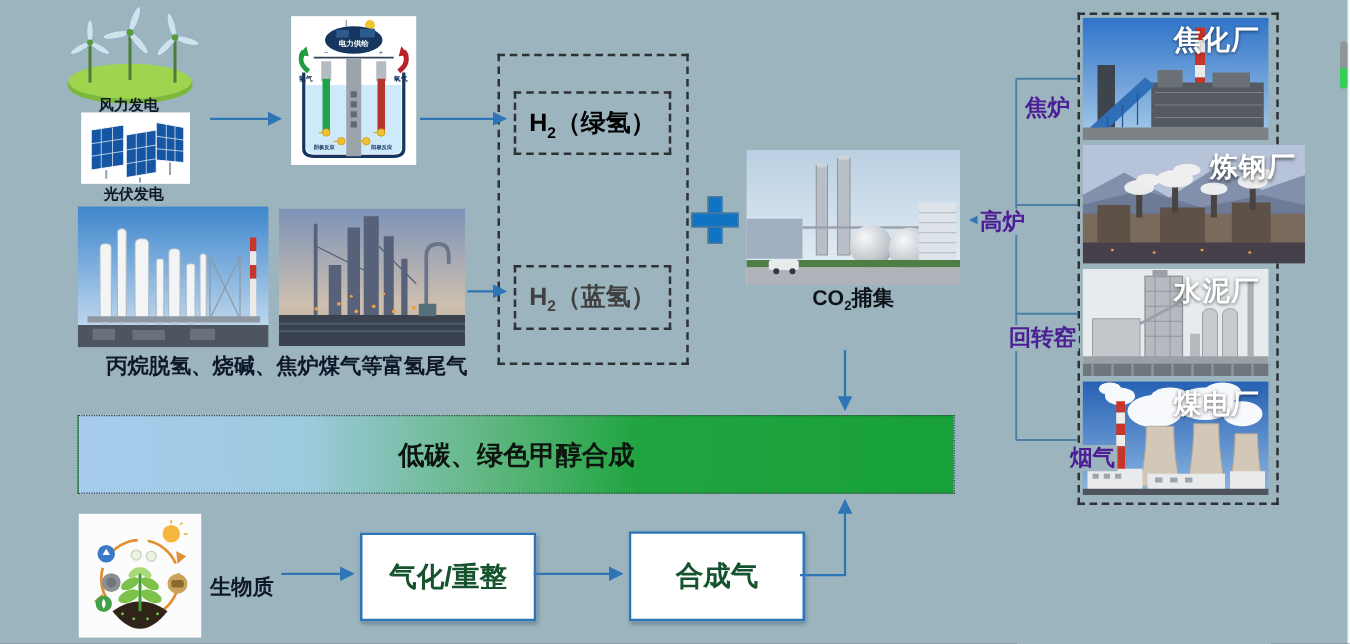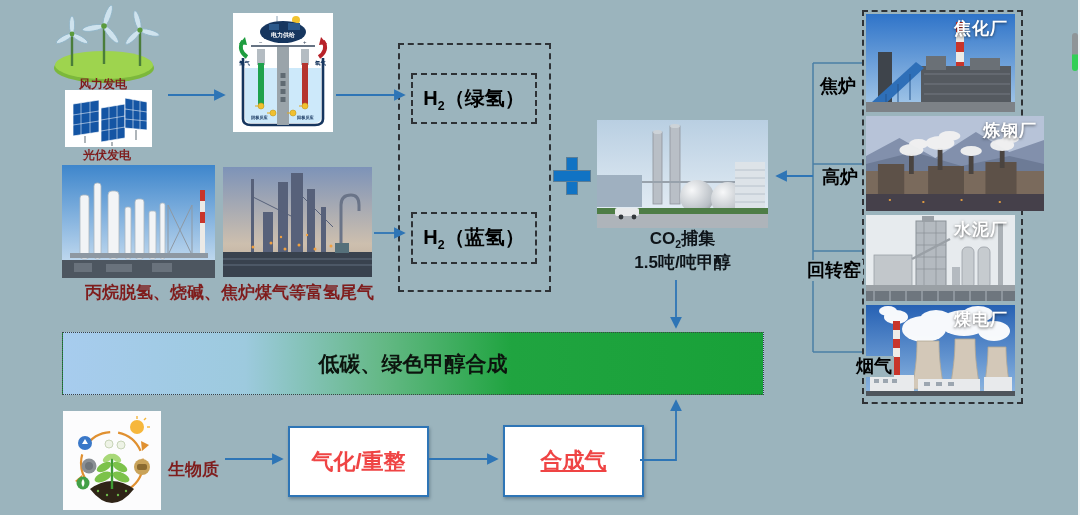--- a/index.html
+++ b/index.html
@@ -1,30 +1,30 @@
 <!DOCTYPE html>
 <html><head>
 <meta charset="utf-8">
 <style>
   html,body{margin:0;padding:0;background:#707c82;}
   #stage{position:relative;width:1080px;height:515px;background:#9bb4bd;overflow:hidden;
          font-family:"Liberation Sans","DejaVu Sans",sans-serif;color:#10161a;}
   .photo{position:absolute;overflow:hidden;}
   .photo svg{display:block;width:100%;height:100%;}
-  .plabel{position:absolute;top:3px;right:7px;color:#ffffff;font-weight:700;font-size:17px;
+  .plabel{position:absolute;top:3px;right:7px;color:#ffffff;font-weight:700;font-size:22px;
           letter-spacing:1px;text-shadow:0 1px 3px rgba(0,0,0,.6);}
-  .cap{position:absolute;font-weight:700;color:#7f1d1d;white-space:nowrap;}
-  .slabel{position:absolute;font-size:18px;font-weight:600;color:#000000;background:#9bb4bd;
+  .cap{position:absolute;font-weight:700;color:#0f172a;white-space:nowrap;}
+  .slabel{position:absolute;font-size:18px;font-weight:600;color:#4c1d95;background:#9bb4bd;
           padding:0 2px;line-height:1.15;white-space:nowrap;z-index:3;}
   .dash{position:absolute;border:2px dashed #2e3236;}
   .h2box{position:absolute;border:2px dashed #2e3236;display:flex;align-items:center;justify-content:center;}
   .h2t{font-size:20px;font-weight:700;white-space:nowrap;}
   .h2t sub{font-size:62%;}
   .pbox{position:absolute;background:#ffffff;border:2px solid #2e75b6;display:flex;align-items:center;
-        justify-content:center;font-size:22px;font-weight:600;color:#ef4444;box-shadow:1px 2px 3px rgba(30,50,70,.35);}
+        justify-content:center;font-size:22px;font-weight:600;color:#14532d;box-shadow:1px 2px 3px rgba(30,50,70,.35);}
   .bar{position:absolute;left:62px;top:332px;width:700px;height:61px;border:1px dotted #3c4246;
        background:linear-gradient(90deg,#a7ccee 0%,#9dcade 26%,#63b884 46%,#20a440 64%,#18a138 100%);
        display:flex;align-items:center;justify-content:center;font-size:21px;font-weight:600;color:#0c150e;z-index:2;}
   #connect{position:absolute;left:0;top:0;z-index:1;pointer-events:none;}
   .co2txt{position:absolute;left:597px;top:228px;width:171px;text-align:center;font-weight:600;
           font-size:17px;line-height:1.35;color:#0e1419;}
   .co2txt sub{font-size:62%;}
   .plus{position:absolute;left:553px;top:157px;width:38px;height:38px;z-index:2;}
   .plus .pv{position:absolute;left:13px;top:0;width:12px;height:38px;background:#1173c4;border:1px solid #5a7d96;box-sizing:border-box;}
   .plus .ph{position:absolute;left:0;top:13px;width:38px;height:12px;background:#1173c4;border:1px solid #5a7d96;box-sizing:border-box;}
@@ -254,21 +254,21 @@
 
   <div class="cap" style="left:85px;top:281px;font-size:17px;">丙烷脱氢、烧碱、焦炉煤气等富氢尾气</div>
 
   <div class="dash" style="left:398px;top:43px;width:149px;height:245px;"></div>
 
   <div class="h2box" style="left:411px;top:73px;width:122px;height:47px;">
     <span class="h2t" style="color:#000000;"><span>H</span><sub>2</sub><span>（绿氢）</span></span>
   </div>
 
   <div class="h2box" style="left:411px;top:212px;width:122px;height:48px;">
-    <span class="h2t" style="color:#000000;"><span>H</span><sub>2</sub><span>（蓝氢）</span></span>
+    <span class="h2t" style="color:#404040;"><span>H</span><sub>2</sub><span>（蓝氢）</span></span>
   </div>
 
   <div class="plus">
       <div class="pv"></div>
       <div class="ph"></div>
     </div>
 
   <div class="photo" style="left:597px;top:120px;width:171px;height:108px;">
     <svg viewBox="0 0 171 108" preserveAspectRatio="none">
       <defs>
@@ -304,21 +304,20 @@
       <rect x="0" y="88" width="171" height="6" fill="#4e7d46"></rect>
       <rect x="0" y="94" width="171" height="14" fill="#aeb4ba"></rect>
       <rect x="18" y="88" width="24" height="8" rx="2" fill="#e8eaec"></rect>
       <circle cx="24" cy="97" r="2.4" fill="#33383c"></circle>
         <circle cx="37" cy="97" r="2.4" fill="#33383c"></circle>
     </svg>
   </div>
 
   <div class="co2txt">
     <div><span>CO</span><sub>2</sub><span>捕集</span></div>
-    <div>1.5吨/吨甲醇</div>
   </div>
 
   <div class="bar">
     <span>低碳、绿色甲醇合成</span>
   </div>
 
   <div class="photo" style="left:63px;top:411px;width:98px;height:99px;background:#fcfcfd;">
     <svg viewBox="0 0 98 99" preserveAspectRatio="none">
       <rect width="98" height="99" fill="#fcfcfd"></rect>
       <circle cx="49" cy="52" r="31" fill="none" stroke="#e09030" stroke-width="2.2" stroke-dasharray="30 8"></circle>
@@ -358,21 +357,21 @@
         <rect x="74" y="53" width="10" height="6" rx="2" fill="#8a6a30"></rect>
       <circle cx="46" cy="33" r="4" fill="#eef3e6" stroke="#c8d4b8"></circle>
         <circle cx="58" cy="34" r="4" fill="#eef3e6" stroke="#c8d4b8"></circle>
     </svg>
   </div>
   <div class="cap" style="left:168px;top:458px;font-size:17px;font-weight:600;">生物质</div>
 
   <div class="pbox" style="left:288px;top:426px;width:137px;height:67px;">
     <span>气化/重整</span>
   </div>
-  <div class="pbox" style="left:503px;top:425px;width:137px;height:68px;text-decoration:underline;">
+  <div class="pbox" style="left:503px;top:425px;width:137px;height:68px;">
     <span>合成气</span>
   </div>
 
   <div class="dash" style="left:862px;top:10px;width:157px;height:390px;"></div>
 
   <div class="photo" style="left:866px;top:14px;width:149px;height:98px;">
     <svg viewBox="0 0 149 98" preserveAspectRatio="none">
       <defs>
           <linearGradient id="sky4" x1="0" y1="0" x2="0" y2="1">
             <stop offset="0" stop-color="#2f74c9"></stop>
@@ -526,20 +525,20 @@
           <rect x="58" y="77" width="6" height="4"></rect>
           <rect x="70" y="77" width="6" height="4"></rect>
           <rect x="82" y="77" width="6" height="4"></rect>
         </g>
       <rect x="0" y="86" width="149" height="5" fill="#4e555c"></rect>
     </svg>
     <div class="plabel">煤电厂</div>
   </div>
 
   <div class="slabel" style="left:818px;top:76px;">焦炉</div>
-  <div class="slabel" style="left:820px;top:167px;">高炉</div>
+  <div class="slabel" style="left:782px;top:167px;">高炉</div>
   <div class="slabel" style="left:805px;top:260px;">回转窑</div>
   <div class="slabel" style="left:818px;top:356px;margin-left:36px;">烟气</div>
 
   <div class="scroll-track"></div>
   <div class="scroll-thumb"></div>
 
 </div>
 
 </body></html>

